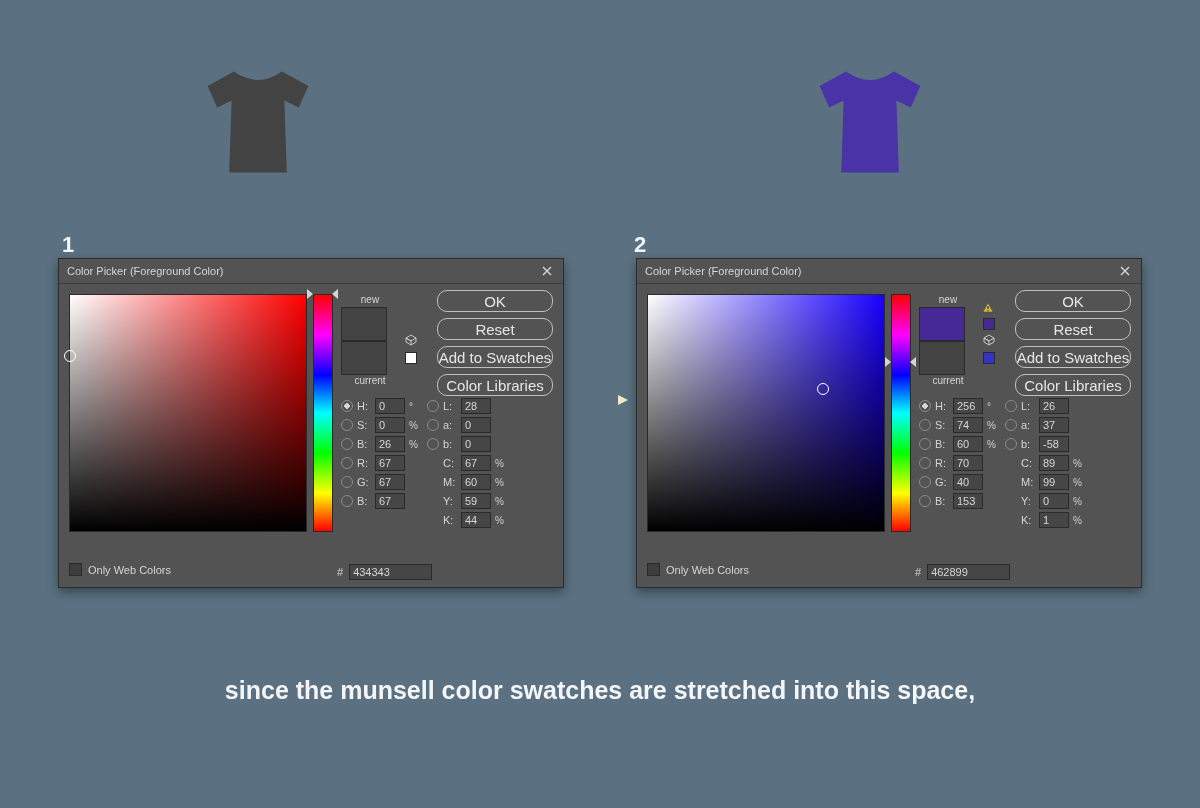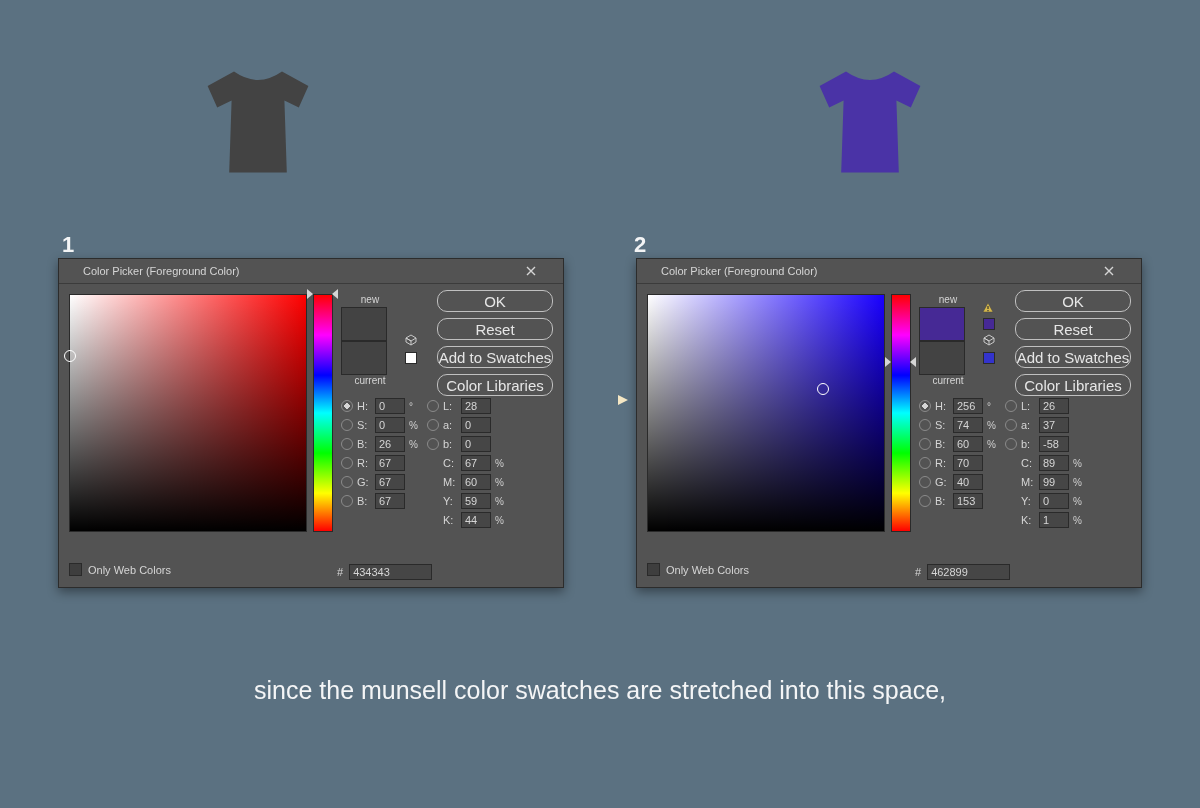--- a/index.html
+++ b/index.html
@@ -7,28 +7,28 @@
   .shirt{position:absolute;width:120px;height:120px}
   .shirt svg{width:100%;height:100%}
   .shirt-1{left:198px;top:62px}
   .shirt-2{left:810px;top:62px}
   .stage-num{position:absolute;font-size:22px;font-weight:600;color:#f4f5f6}
   .num-1{left:62px;top:232px}
   .num-2{left:634px;top:232px}
   .arrow{position:absolute;left:568px;top:392px;width:60px;height:16px}
   .arrow svg{width:100%;height:100%}
   .caption{position:absolute;left:90px;right:90px;top:674px;color:#f4f5f6;
-    font-size:25px;font-weight:400;text-align:center;line-height:1.35}
+    font-size:25px;font-weight:700;text-align:center;line-height:1.35}
   
   .picker{position:absolute;width:504px;height:328px;background:#535353;
     border:1px solid #2c2c2c;box-shadow:0 4px 10px rgba(0,0,0,.4);font-size:11px;color:#d5d5d5}
   .picker-1{left:58px;top:258px}
   .picker-2{left:636px;top:258px}
   .titlebar{display:flex;align-items:center;justify-content:space-between;
-    height:24px;padding:0 24px;background:#535353;border-bottom:1px solid #3b3b3b}
+    height:24px;padding:0 8px;background:#535353;border-bottom:1px solid #3b3b3b}
   .titlebar .title{font-size:11px}
   .titlebar .close{width:16px;height:16px;display:flex;align-items:center;justify-content:center;cursor:pointer}
   .body{position:relative;height:calc(100% - 24px)}
   .sb-field{position:absolute;left:10px;top:10px;width:236px;height:236px;border:1px solid #2a2a2a}
   .sb-cursor{position:absolute;width:10px;height:10px;border:1.5px solid #fff;border-radius:50%;
     transform:translate(-50%,-50%);pointer-events:none}
   .hue-strip{position:absolute;left:254px;top:10px;width:18px;height:236px;
     background:linear-gradient(to bottom,#ff0000 0%,#ff00ff 17%,#0000ff 34%,#00ffff 50%,
       #00ff00 67%,#ffff00 84%,#ff0000 100%);border:1px solid #2a2a2a}
   .hue-tri{position:absolute;width:0;height:0;pointer-events:none}

